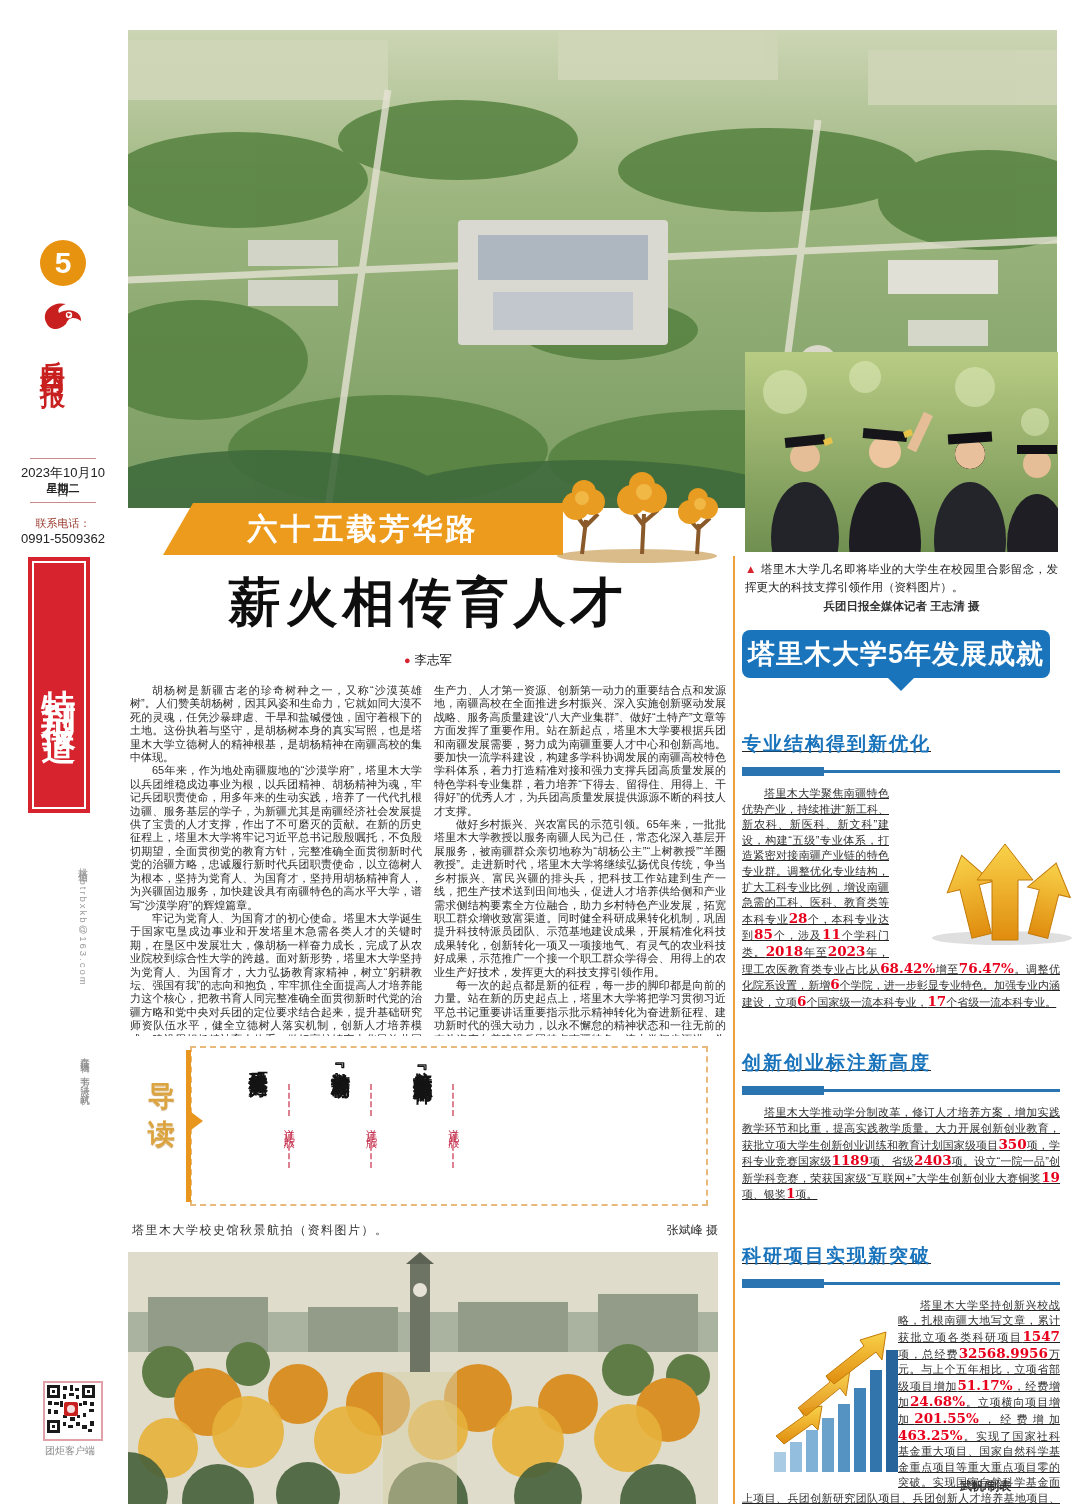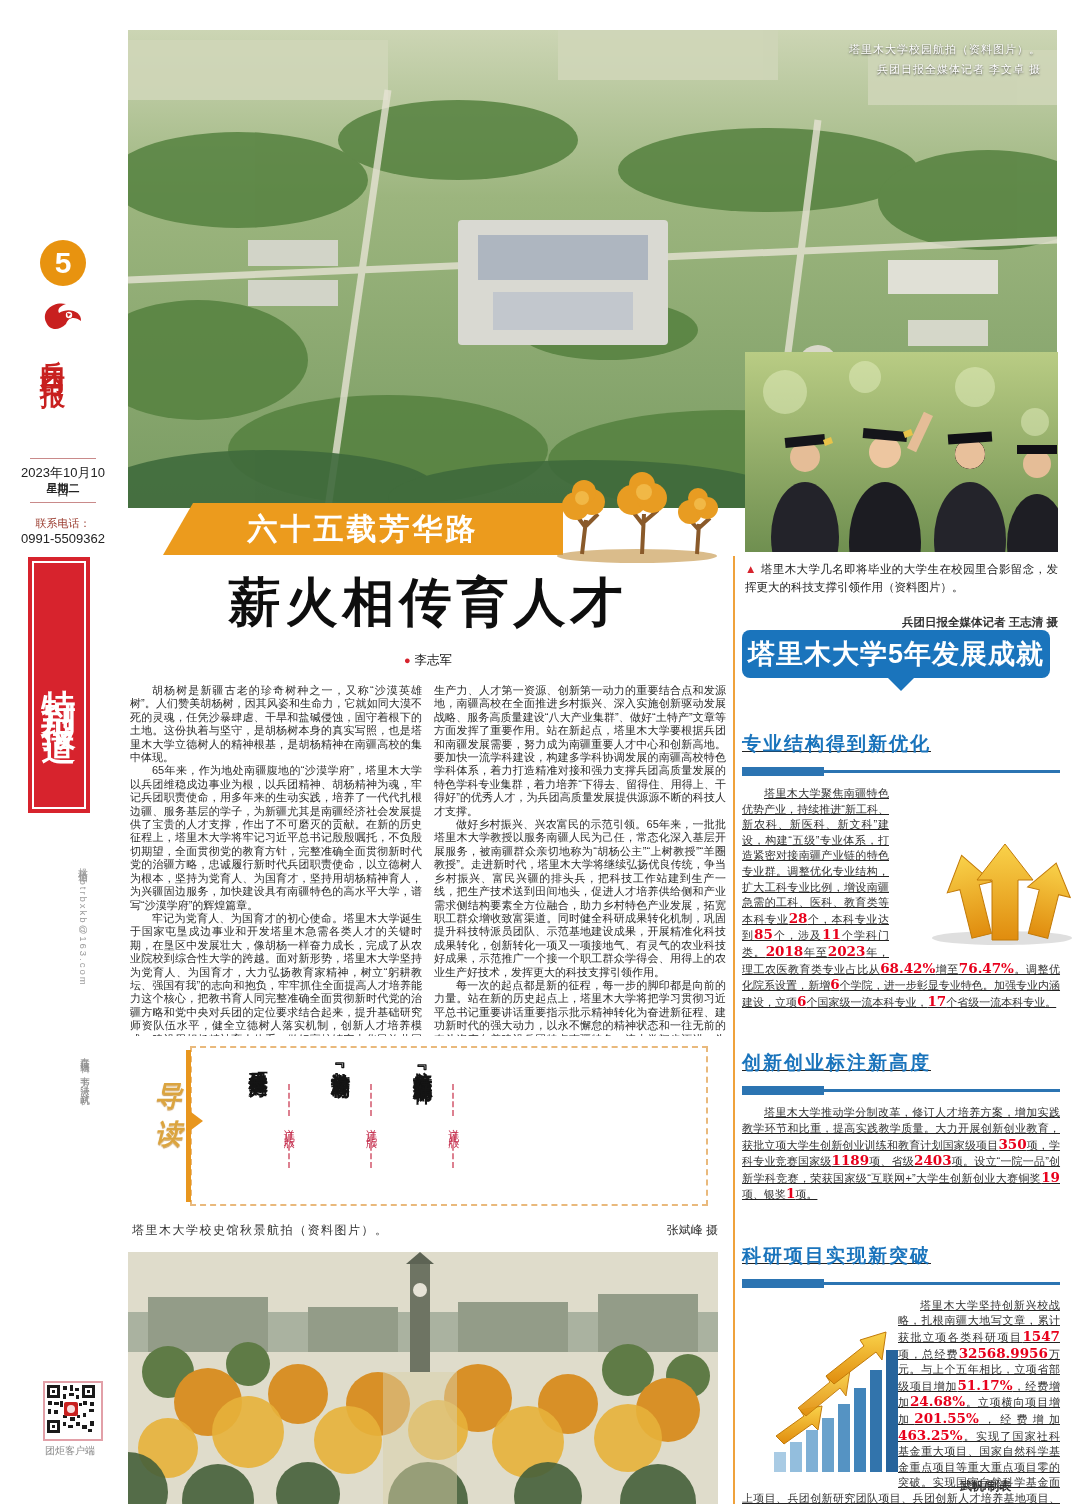--- a/index.html
+++ b/index.html
@@ -32,22 +32,22 @@
   .aerial{left:128px;top:30px;width:929px;height:478px;overflow:hidden;background:#9db57f;}
   .aerial svg{display:block;}
   .aerial-cap{position:absolute;top:10px;right:16px;text-align:right;color:#fff;font-size:11px;
               line-height:1.8;text-shadow:0 1px 2px rgba(50,50,50,.9);letter-spacing:1px;}
 
   
   .grad{left:745px;top:352px;width:313px;height:200px;overflow:hidden;background:#86a05a;z-index:3;}
   .grad-cap{left:745px;top:560px;width:313px;font-family:"DejaVu Serif",serif;font-size:11.5px;
             line-height:1.6;text-align:justify;color:#222;}
   .grad-cap .marker{color:#d7232d;font-family:"Liberation Sans",sans-serif;}
-  .grad-credit{text-align:right;font-family:"Liberation Sans",sans-serif;font-weight:bold;
-               font-size:11.5px;color:#333;margin-top:16px;}
+  .grad-credit{text-align:center;font-family:"Liberation Sans",sans-serif;font-weight:bold;
+               font-size:11.5px;color:#333;margin-top:0;}
 
   
   .kicker{left:163px;top:503px;width:400px;height:52px;background:#ec9b1d;
           clip-path:polygon(30px 0,100% 0,100% 100%,0 100%);display:flex;align-items:center;justify-content:center;
           color:#fff;font-size:30px;font-weight:bold;letter-spacing:3px;z-index:2;}
   .kicker-trees{left:552px;top:468px;z-index:2;}
   .main-headline{left:118px;top:568px;width:620px;text-align:center;font-size:52px;font-weight:900;
                  color:#0e0e0e;letter-spacing:5px;font-family:"DejaVu Sans",sans-serif;}
   .byline{left:128px;top:652px;width:600px;text-align:center;font-size:12.5px;color:#222;}
   .byline .dot{color:#d7232d;font-size:11px;margin-right:4px;}
@@ -56,22 +56,22 @@
   .col{top:684px;width:292px;height:352px;overflow:hidden;font-size:11px;line-height:13.4px;
        text-align:justify;color:#2b2b2b;}
   .col p{margin:0;text-indent:2em;}
   .col p.cont{text-indent:0;}
   .col1{left:130px;} .col2{left:434px;}
   .vsep{left:733px;top:556px;width:2px;height:948px;background:#efa23c;}
 
   
   .guide-box{left:190px;top:1046px;width:518px;height:160px;border:2px dashed #e9b97c;
              display:flex;align-items:center;gap:34px;padding-left:56px;box-sizing:border-box;}
-  .guide-label{left:148px;top:1078px;width:34px;text-align:right;font-size:27px;font-weight:bold;
-               color:#dba43f;line-height:1.4;text-shadow:0 0 2px #fff,0 1px 1px #b77922;z-index:2;font-style:italic;}
+  .guide-label{left:148px;top:1078px;width:34px;text-align:left;font-size:27px;font-weight:bold;
+               color:#dba43f;line-height:1.4;text-shadow:0 0 2px #fff,0 1px 1px #b77922;z-index:2;}
   .guide-bar{left:186px;top:1050px;width:5px;height:152px;background:#e8961e;z-index:2;}
   .guide-arrow{left:191px;top:1112px;width:0;height:0;border-left:12px solid #e8961e;
                border-top:9px solid transparent;border-bottom:9px solid transparent;z-index:2;}
   .guide-item{display:flex;align-items:center;gap:12px;}
   .g-title{writing-mode:vertical-rl;height:140px;font-size:19px;font-weight:bold;color:#141414;
            line-height:1.12;letter-spacing:1px;}
   .g-ref{display:flex;flex-direction:column;align-items:center;}
   .g-ref .dash{width:0;height:32px;border-left:2px dashed #dd8090;}
   .g-ref .txt{writing-mode:vertical-rl;font-size:11px;color:#c5304f;letter-spacing:3px;margin:4px 0;}
 
@@ -219,24 +219,20 @@
         <rect x="760" y="230" width="110" height="34" fill="#e0e0d6"></rect>
           <rect x="780" y="290" width="80" height="26" fill="#d5d7c9"></rect>
         <circle cx="690" cy="335" r="20" fill="#d9d8ca"></circle>
       </g>
       <g fill="#3f6a3c" opacity="0.9">
         <ellipse cx="140" cy="460" rx="170" ry="40"></ellipse>
           <ellipse cx="460" cy="468" rx="200" ry="38"></ellipse>
           <ellipse cx="800" cy="462" rx="170" ry="40"></ellipse>
       </g>
     </svg>
-    <div class="aerial-cap">
-      <div>塔里木大学校园航拍（资料图片）。</div>
-      <div>兵团日报全媒体记者 李文卓 摄</div>
-    </div>
   </div>
 
   <div class="abs grad">
     <svg width="313" height="200" viewBox="0 0 313 200">
       <defs>
         <linearGradient id="g2" x1="0" y1="0" x2="0" y2="1">
           <stop offset="0" stop-color="#b9cc84"></stop>
             <stop offset="1" stop-color="#6f8f50"></stop>
         </linearGradient>
       </defs>

